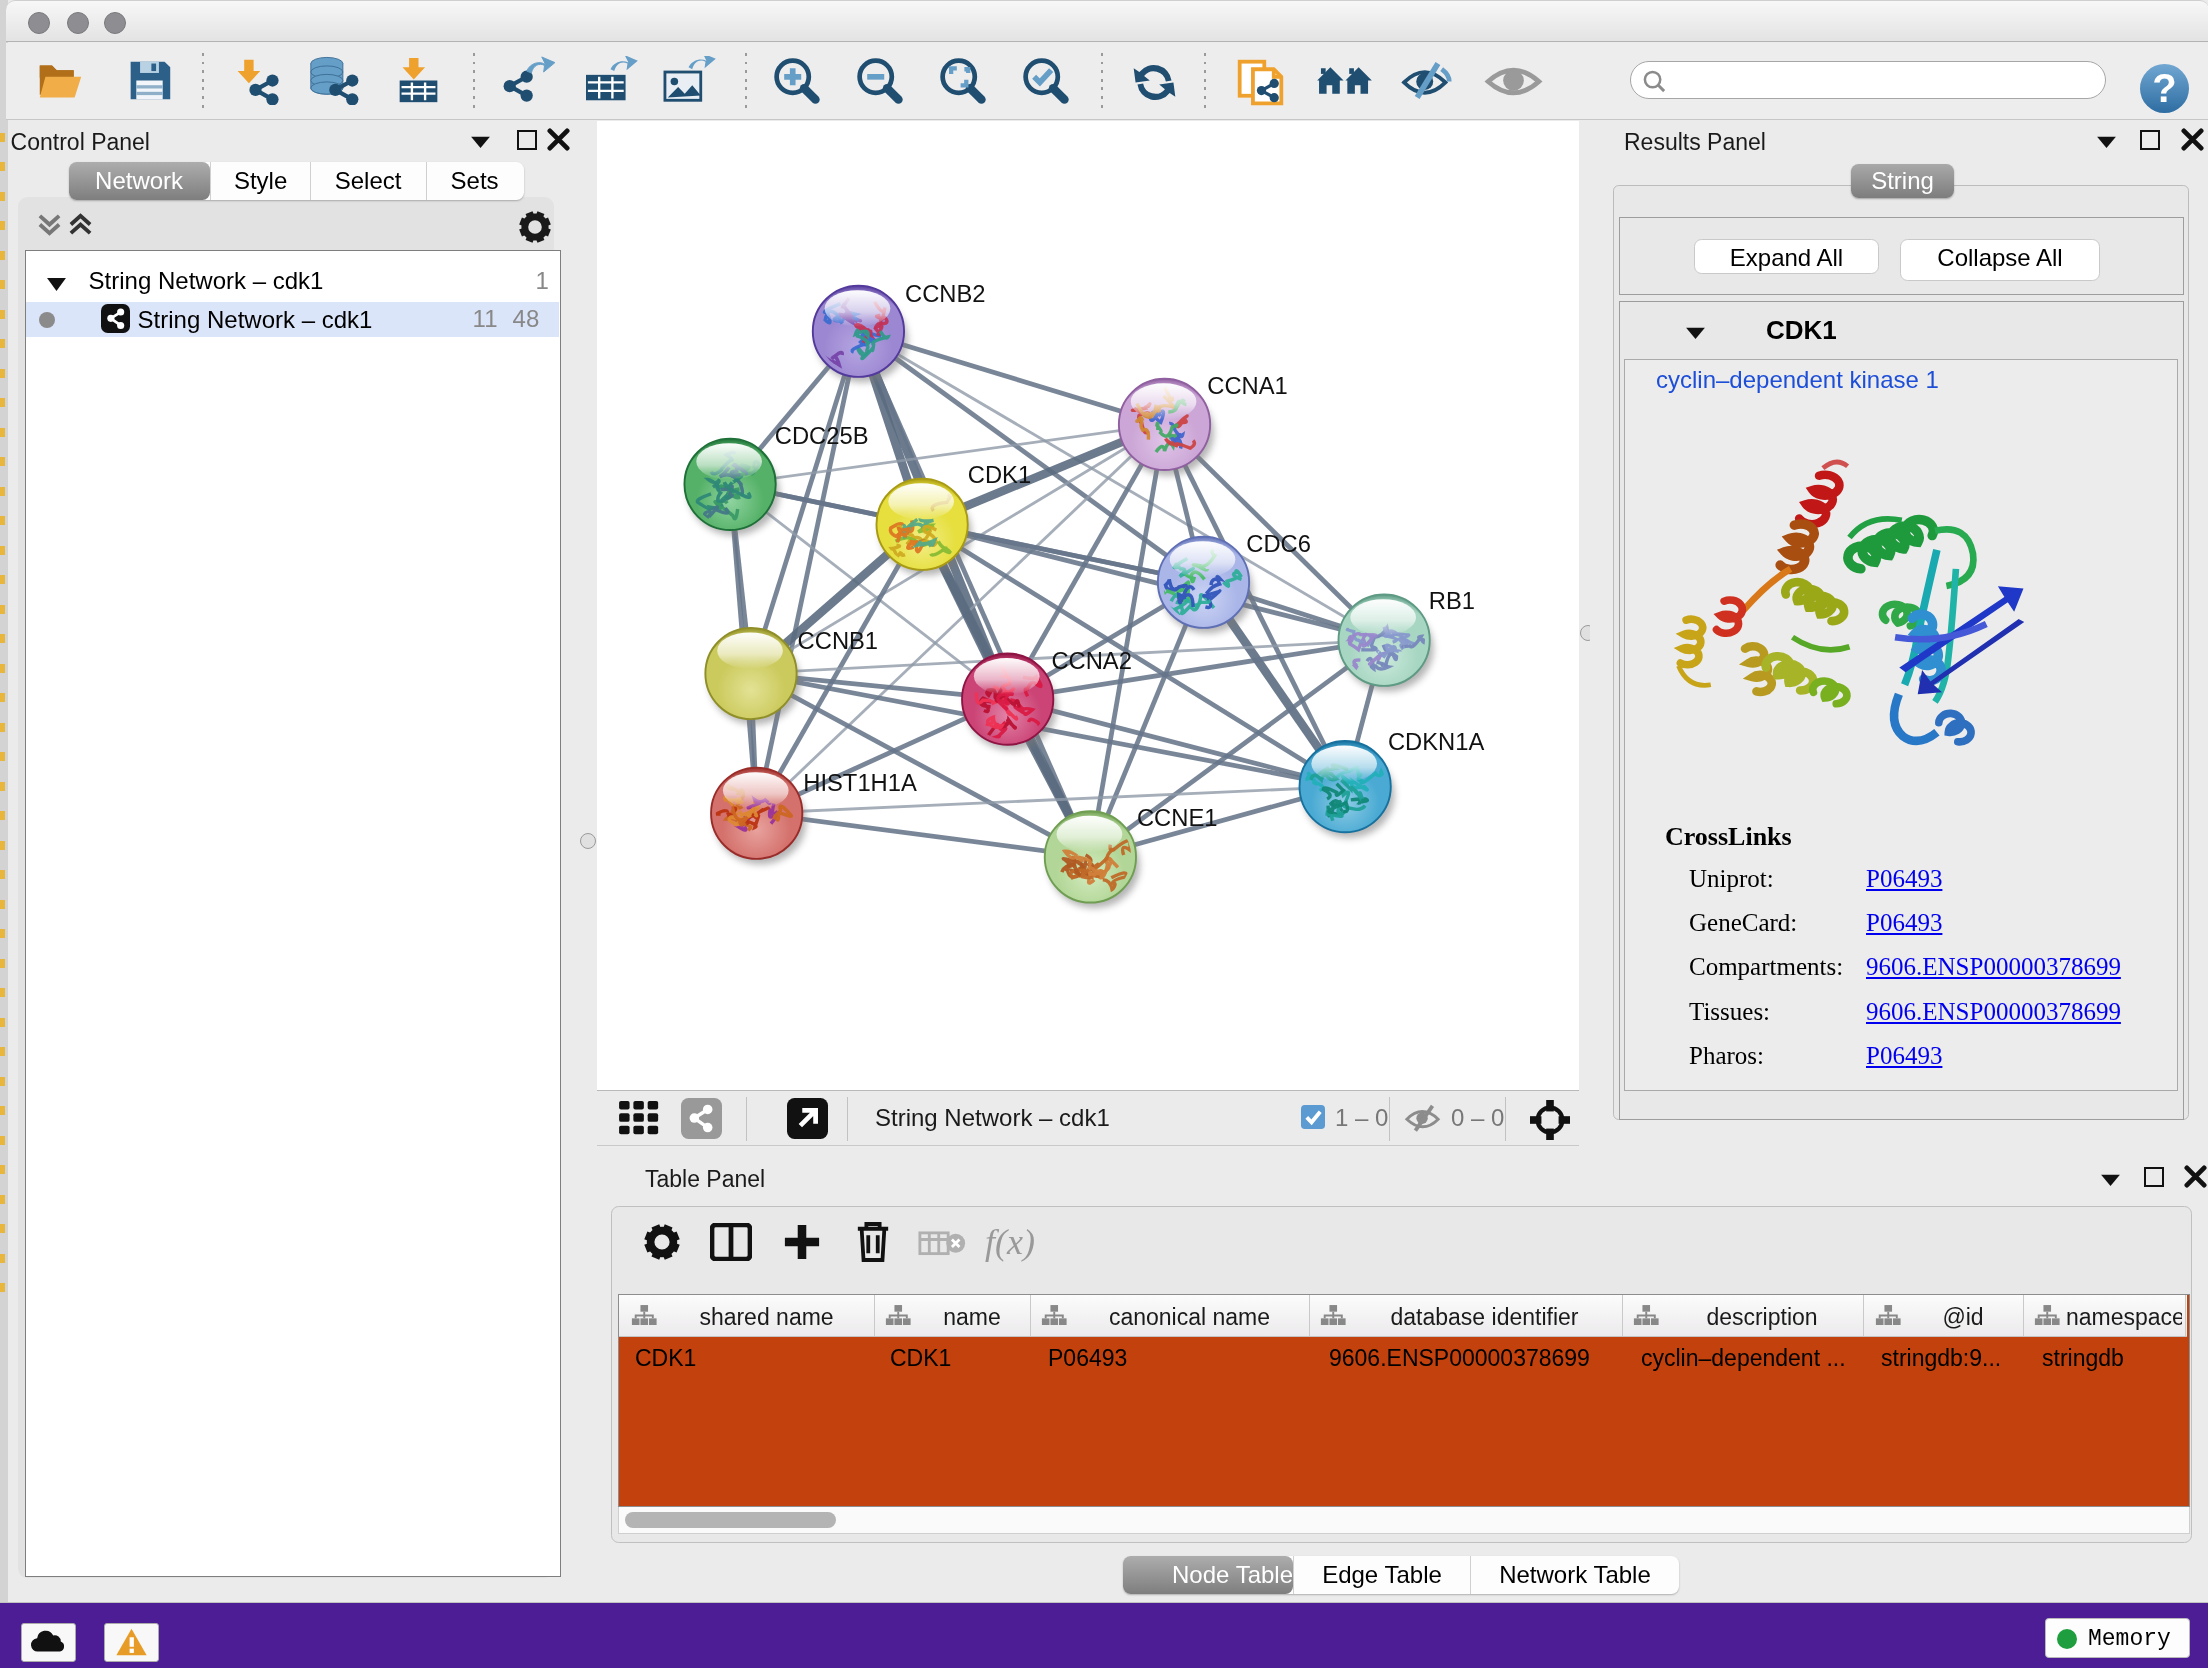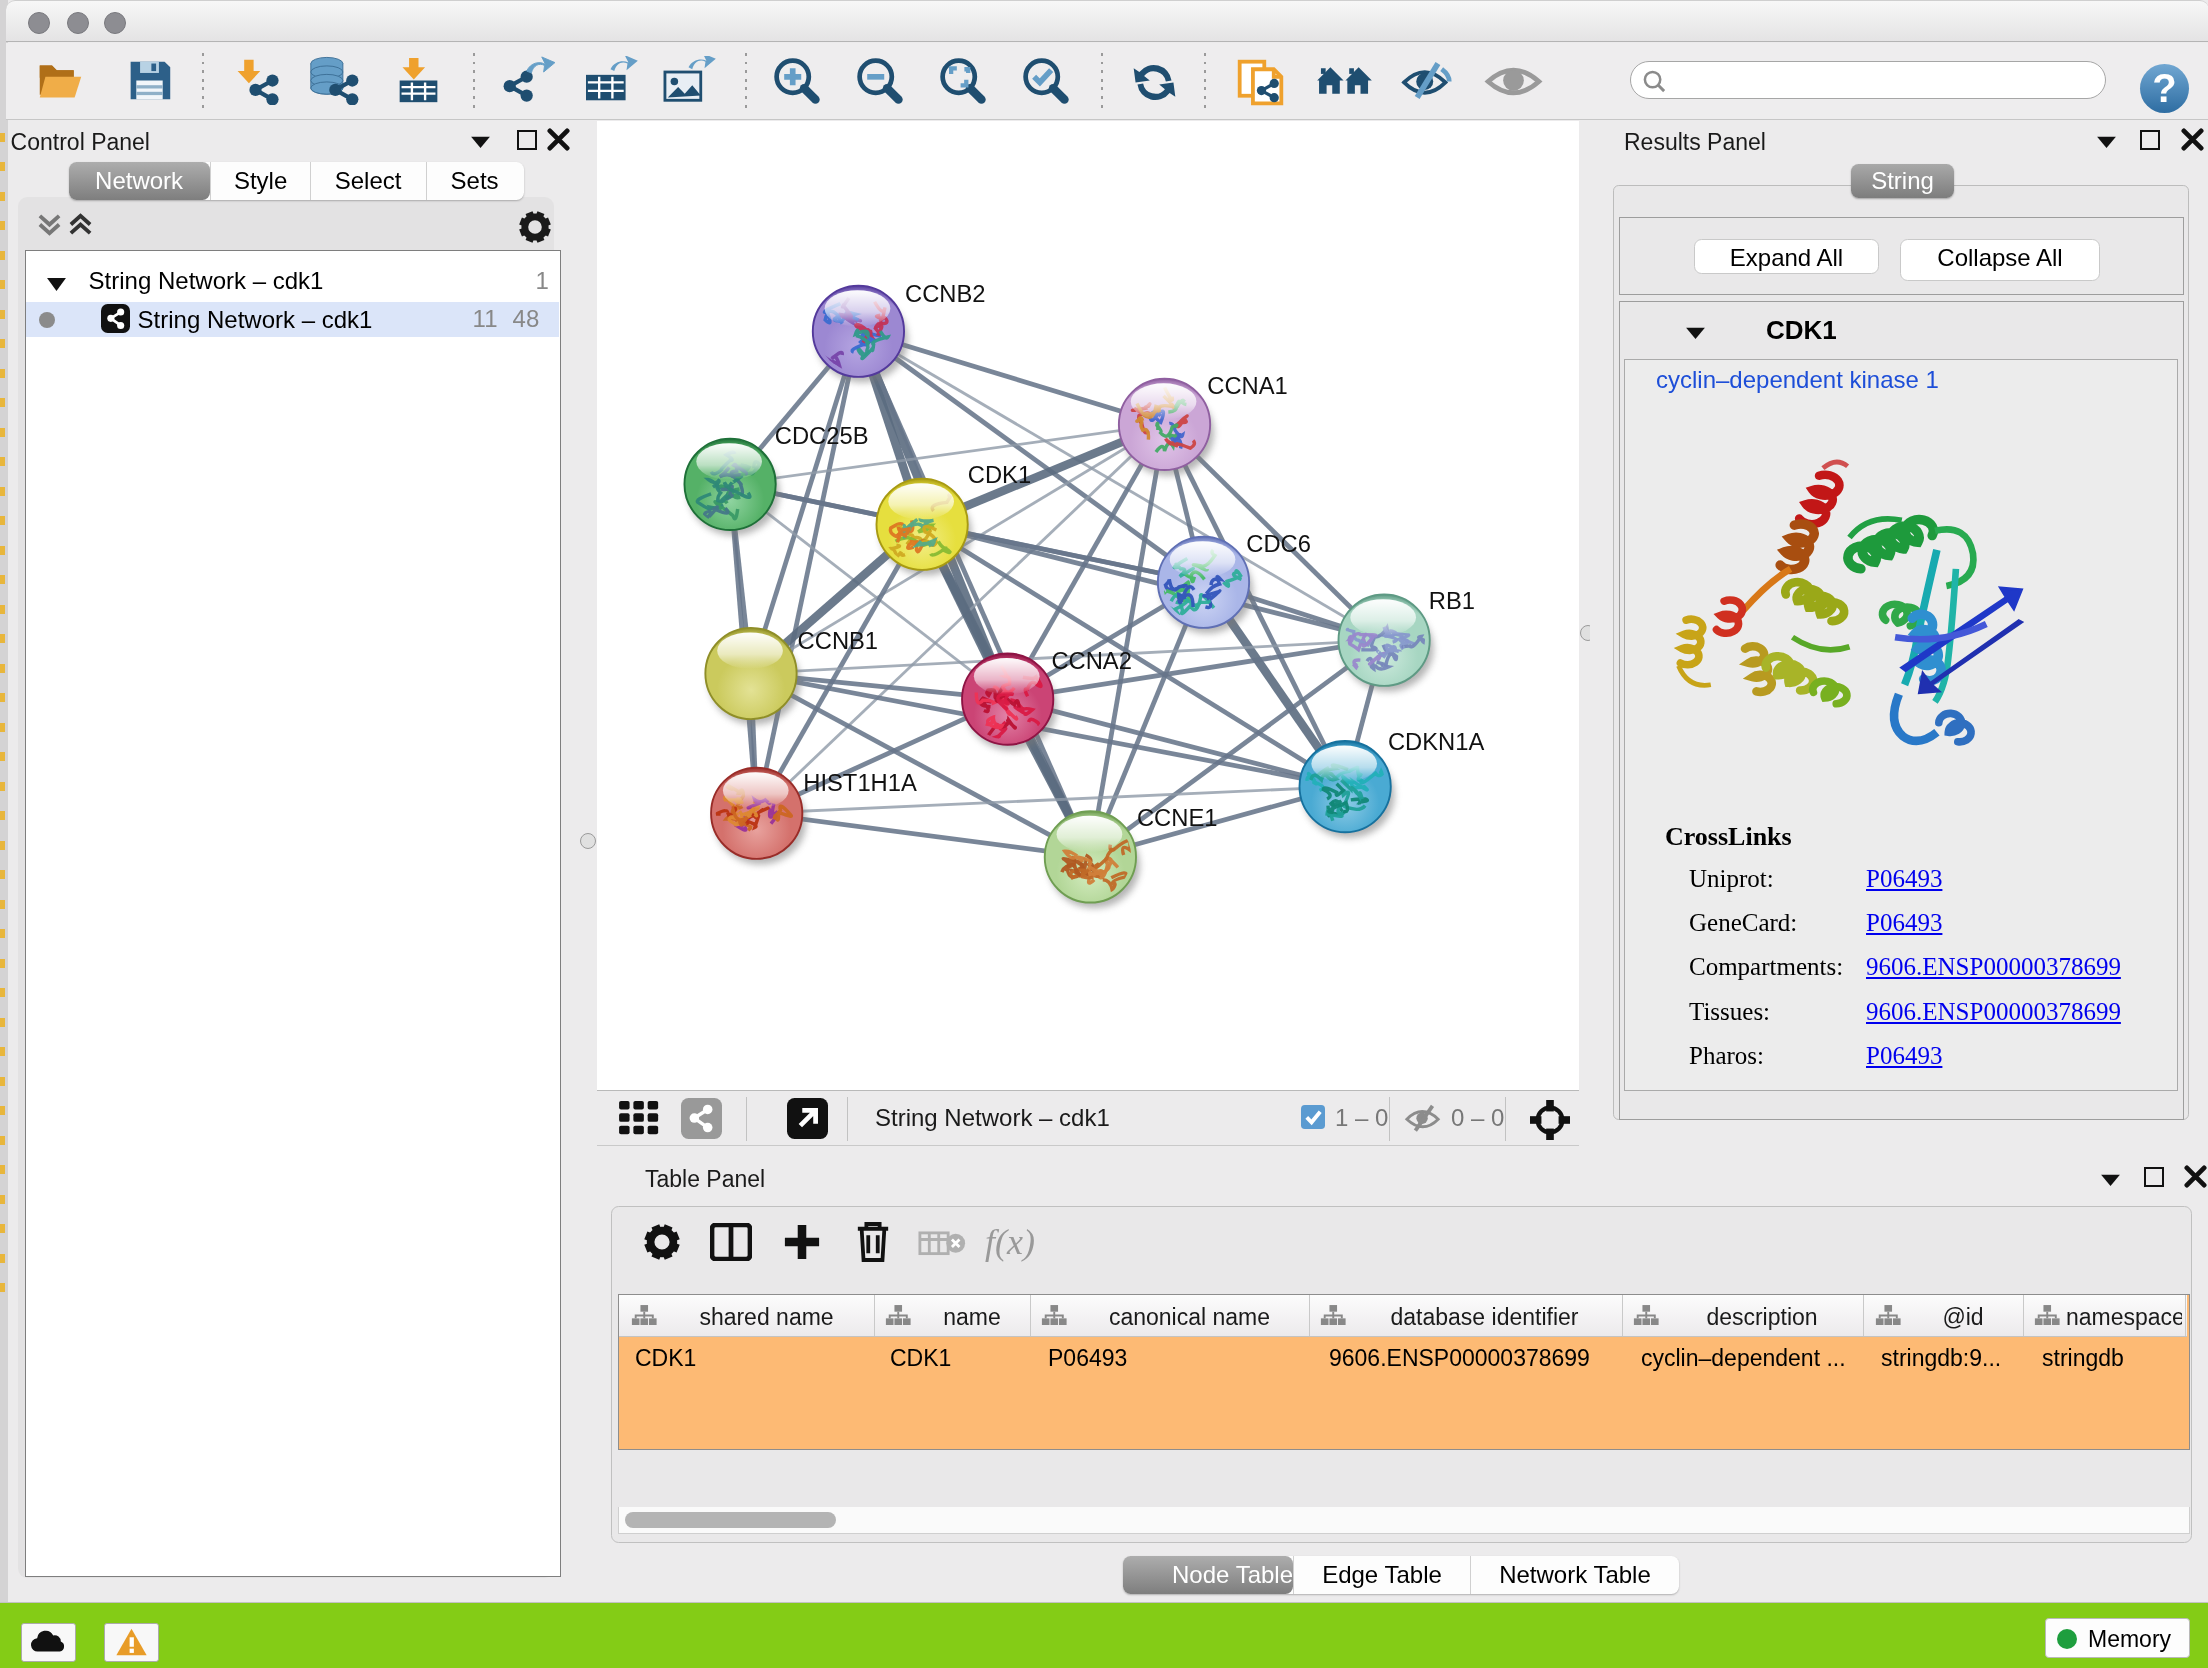--- a/index.html
+++ b/index.html
@@ -730,21 +730,21 @@
   <svg class="abs" style="left:321px;top:80px;" width="49" height="28.5" viewBox="0 0 52 30">
       <g fill="none" stroke="#b0b0b0" stroke-width="3">
         <rect x="2" y="4" width="30" height="22"></rect>
         <path d="M2 11 h30 M12 4 v22 M22 4 v22"></path>
       </g>
       <circle cx="40" cy="15" r="10" fill="#b0b0b0"></circle>
       <path d="M36 11 l8 8 M44 11 l-8 8" stroke="#fff" stroke-width="3"></path>
     </svg>
   <div class="ser abs" style="left:388px;top:72px;font-size:36px;font-style:italic;color:#999;">f(x)</div>
 
-  <div class="abs" style="left:21px;top:145px;width:1572px;height:156px;background:#fdba74;border:1.9px solid #8d8d8d;">
+  <div class="abs" style="left:21px;top:145px;width:1572px;height:213px;background:#c2410c;border:1.9px solid #8d8d8d;">
     <div class="abs" style="left:0;top:0;width:1568px;height:42px;background:linear-gradient(#fcfcfc,#eceaec);border-bottom:1px solid #c3c3c3;overflow:hidden;">
         <div class="abs" style="left:1px;top:0;width:255px;height:42px;border-right:1px solid #c9c9c9;"></div>
         <div class="abs" style="left:43px;right:auto;top:8.6px;width:209px;text-align:center;font-size:23px;color:#1a1a1a;white-space:nowrap;overflow:hidden;">shared name</div>
         <svg class="abs" style="left:10.5px;top:7.6px;" width="28.5" height="25" viewBox="0 0 30 26">
           <g fill="#888">
             <rect x="11" y="2" width="8" height="7"></rect>
             <rect x="2" y="16" width="8" height="7"></rect>
             <rect x="11" y="16" width="8" height="7"></rect>
             <rect x="20" y="16" width="8" height="7"></rect>
             <path d="M15 9 v4 M6 16 v-3 h18 v3 M15 13 v3" stroke="#888" stroke-width="2" fill="none"></path>
@@ -830,21 +830,21 @@
   <div class="abs" style="left:21px;top:358px;width:1572px;height:27px;background:#fafafa;border:1px solid #cfcfcf;border-top:none;">
     <div class="abs" style="left:5.7px;top:4.8px;width:211px;height:16px;border-radius:8.6px;background:#b4b4b4;"></div>
   </div>
 
   <div class="abs" style="left:526px;top:407px;width:556px;height:38px;background:#fdfdfd;border-radius:7.6px;box-shadow:0 1px 1.9px rgba(0,0,0,.25);"></div>
   <div class="abs" style="left:526px;top:407px;width:170px;height:38px;border-radius:7.6px;background:linear-gradient(#adadad,#7e7e7e);color:#fff;font-size:24px;text-align:right;line-height:38px;">Node Table</div>
   <div class="abs" style="left:696px;top:407px;width:177px;height:38px;font-size:24px;color:#000;text-align:center;line-height:38px;border-left:1px solid #d0d0d0;">Edge Table</div>
   <div class="abs" style="left:873px;top:407px;width:209px;height:38px;font-size:24px;color:#000;text-align:center;line-height:38px;border-left:1px solid #d0d0d0;">Network Table</div>
 </div>
 
-<div class="abs" style="left:0;top:1602px;width:2208px;height:67px;background:#84cc16;border-top:1px solid #c2c2c2;">
+<div class="abs" style="left:0;top:1602px;width:2208px;height:67px;background:#4c1d95;border-top:1px solid #c2c2c2;font-family:Liberation Mono, monospace;">
   <div class="abs" style="left:21px;top:20px;width:55px;height:39px;background:#f8f8f8;border:1px solid #ababab;border-radius:2.9px;">
     <svg width="53" height="37" viewBox="0 0 56 39">
         <path fill="#111" d="M17 29 a7 7 0 0 1 -1 -14 a9 9 0 0 1 17 -3 a6.5 6.5 0 0 1 8 6.5 a5.5 5.5 0 0 1 -1 10.5 z"></path>
       </svg>
   </div>
   <div class="abs" style="left:104px;top:20px;width:55px;height:39px;background:#f8f8f8;border:1px solid #ababab;border-radius:2.9px;">
     <svg width="53" height="37" viewBox="0 0 56 39">
         <path d="M28 5 L44 33 H12 z" fill="#e89c28"></path>
         <rect x="26" y="14" width="4.5" height="10" fill="#fff"></rect>
         <rect x="26" y="26" width="4.5" height="4.5" fill="#fff"></rect>

